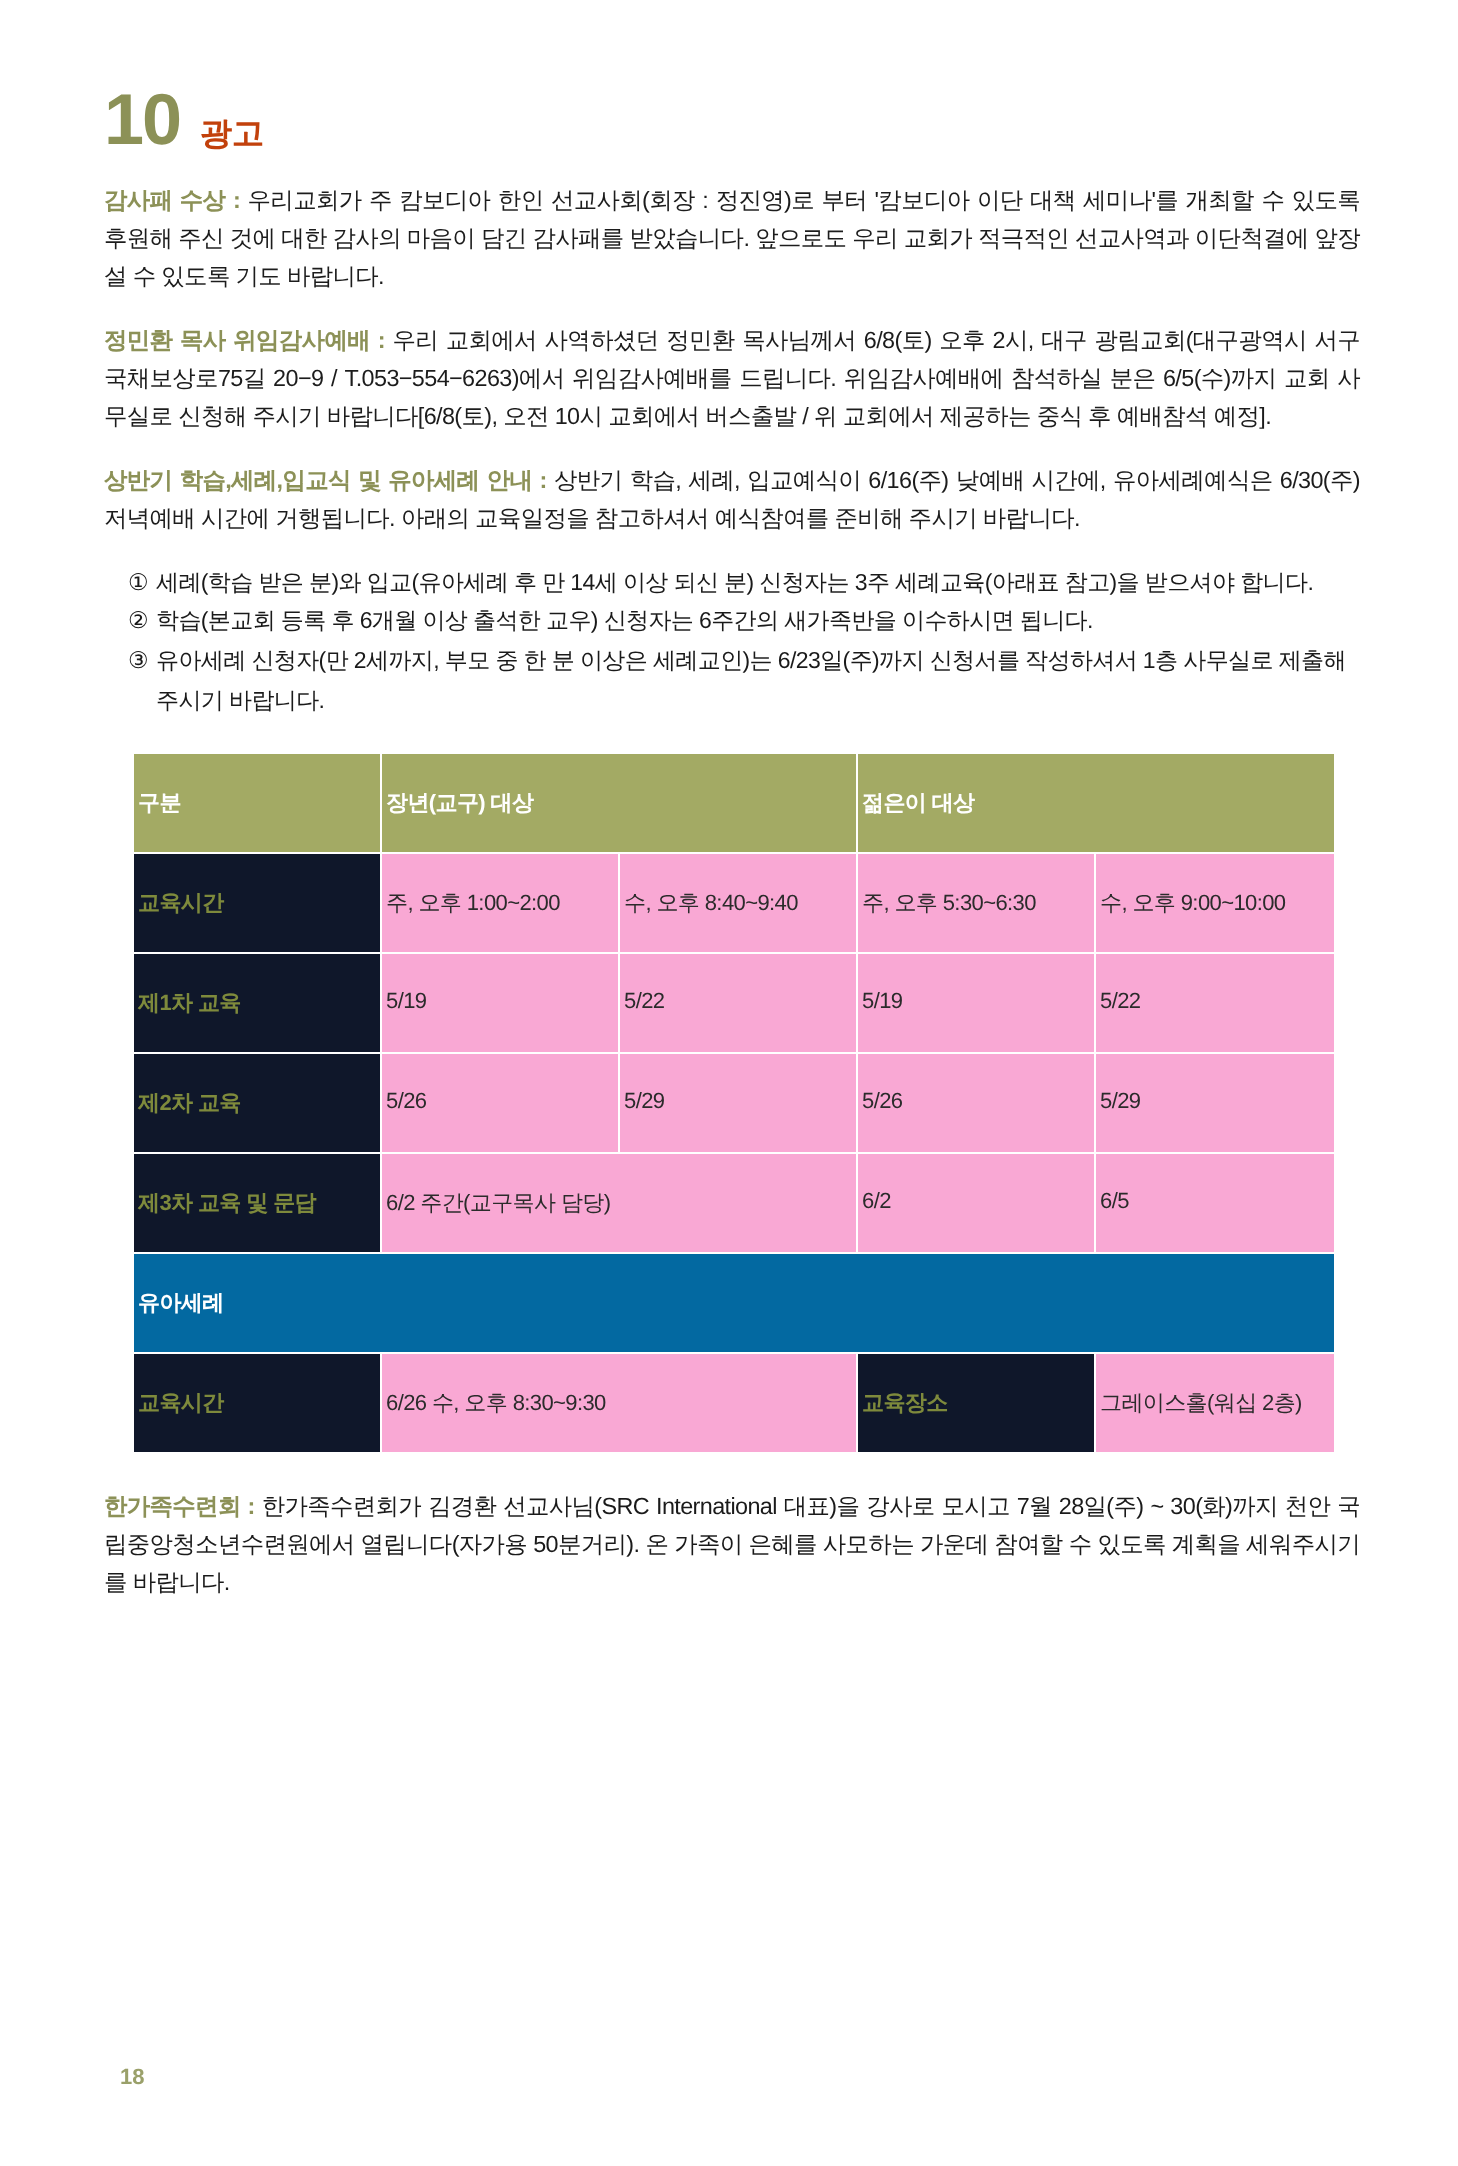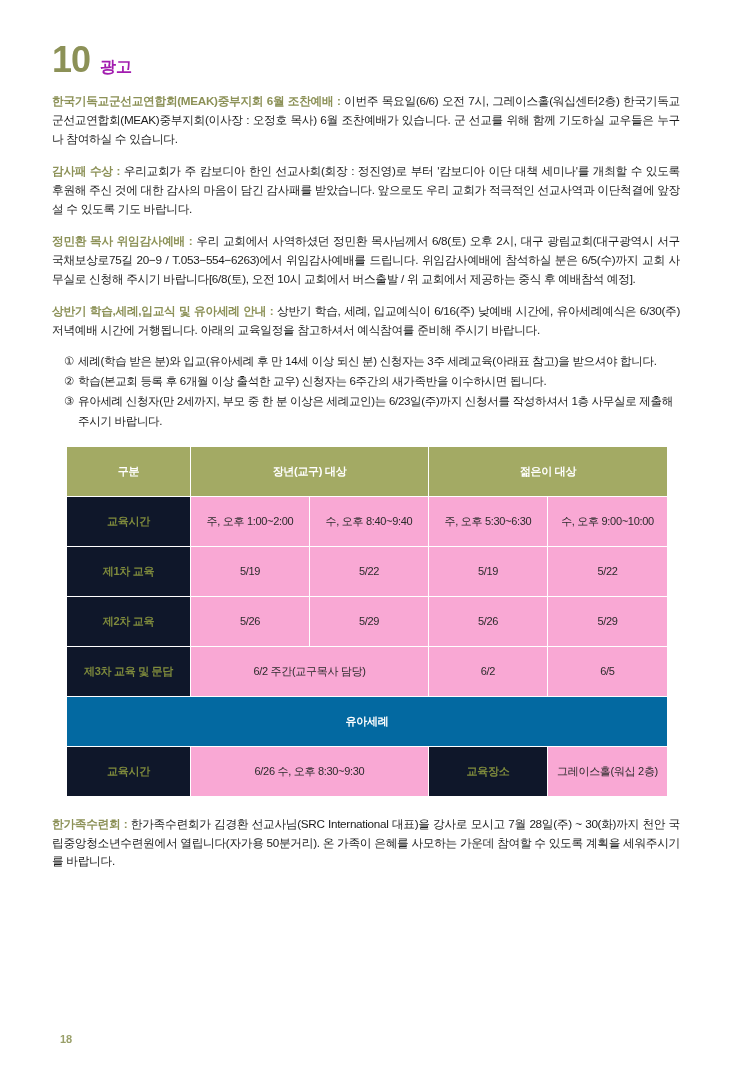--- a/index.html
+++ b/index.html
@@ -39,21 +39,21 @@
   .header-number {
     font-size: 36px;
     font-weight: bold;
     color: #8c9157;
     letter-spacing: -1px;
     line-height: 1;
   }
   .header-title {
     font-size: 16px;
     font-weight: bold;
-    color: #a21caf;
+    color: #c2410c;
     line-height: 1;
   }
 
   
   .block {
     margin-bottom: 13px;
     font-size: 11.7px;
     line-height: 1.62;
     text-align: justify;
     color: #1c1c1c;
@@ -86,21 +86,21 @@
   
   table.schedule {
     border-collapse: collapse;
     width: 601px;
     margin: 6px 0 0 14px;
     font-size: 11px;
     table-layout: fixed;
   }
   table.schedule th, table.schedule td {
     border: 1px solid #ffffff;
-    text-align: center;
+    text-align: left;
     padding: 17px 2px;
     letter-spacing: -0.3px;
   }
   .th-head {
     background: #a3aa64;
     color: #ffffff;
     font-weight: bold;
   }
   .cell-label {
     background: #0f172a;
@@ -140,23 +140,20 @@
 
 <div class="page">
   <div class="content">
 
     <div class="header">
       <div class="header-number">10</div>
       <div class="header-title">광고</div>
     </div>
 
 
-    <div class="block">
-      <span class="lead">한국기독교군선교연합회(MEAK)중부지회 6월 조찬예배 : </span><span>이번주 목요일(6/6) 오전 7시, 그레이스홀(워십센터2층) 한국기독교군선교연합회(MEAK)중부지회(이사장 : 오정호 목사) 6월 조찬예배가 있습니다. 군 선교를 위해 함께 기도하실 교우들은 누구나 참여하실 수 있습니다.</span>
-    </div>
 
     <div class="block">
       <span class="lead">감사패 수상 : </span><span>우리교회가 주 캄보디아 한인 선교사회(회장 : 정진영)로 부터 '캄보디아 이단 대책 세미나'를 개최할 수 있도록 후원해 주신 것에 대한 감사의 마음이 담긴 감사패를 받았습니다. 앞으로도 우리 교회가 적극적인 선교사역과 이단척결에 앞장설 수 있도록 기도 바랍니다.</span>
     </div>
 
     <div class="block">
       <span class="lead">정민환 목사 위임감사예배 : </span><span>우리 교회에서 사역하셨던 정민환 목사님께서 6/8(토) 오후 2시, 대구 광림교회(대구광역시 서구 국채보상로75길 20−9 / T.053−554−6263)에서 위임감사예배를 드립니다. 위임감사예배에 참석하실 분은 6/5(수)까지 교회 사무실로 신청해 주시기 바랍니다[6/8(토), 오전 10시 교회에서 버스출발 / 위 교회에서 제공하는 중식 후 예배참석 예정].</span>
     </div>
 
     <div class="block">

